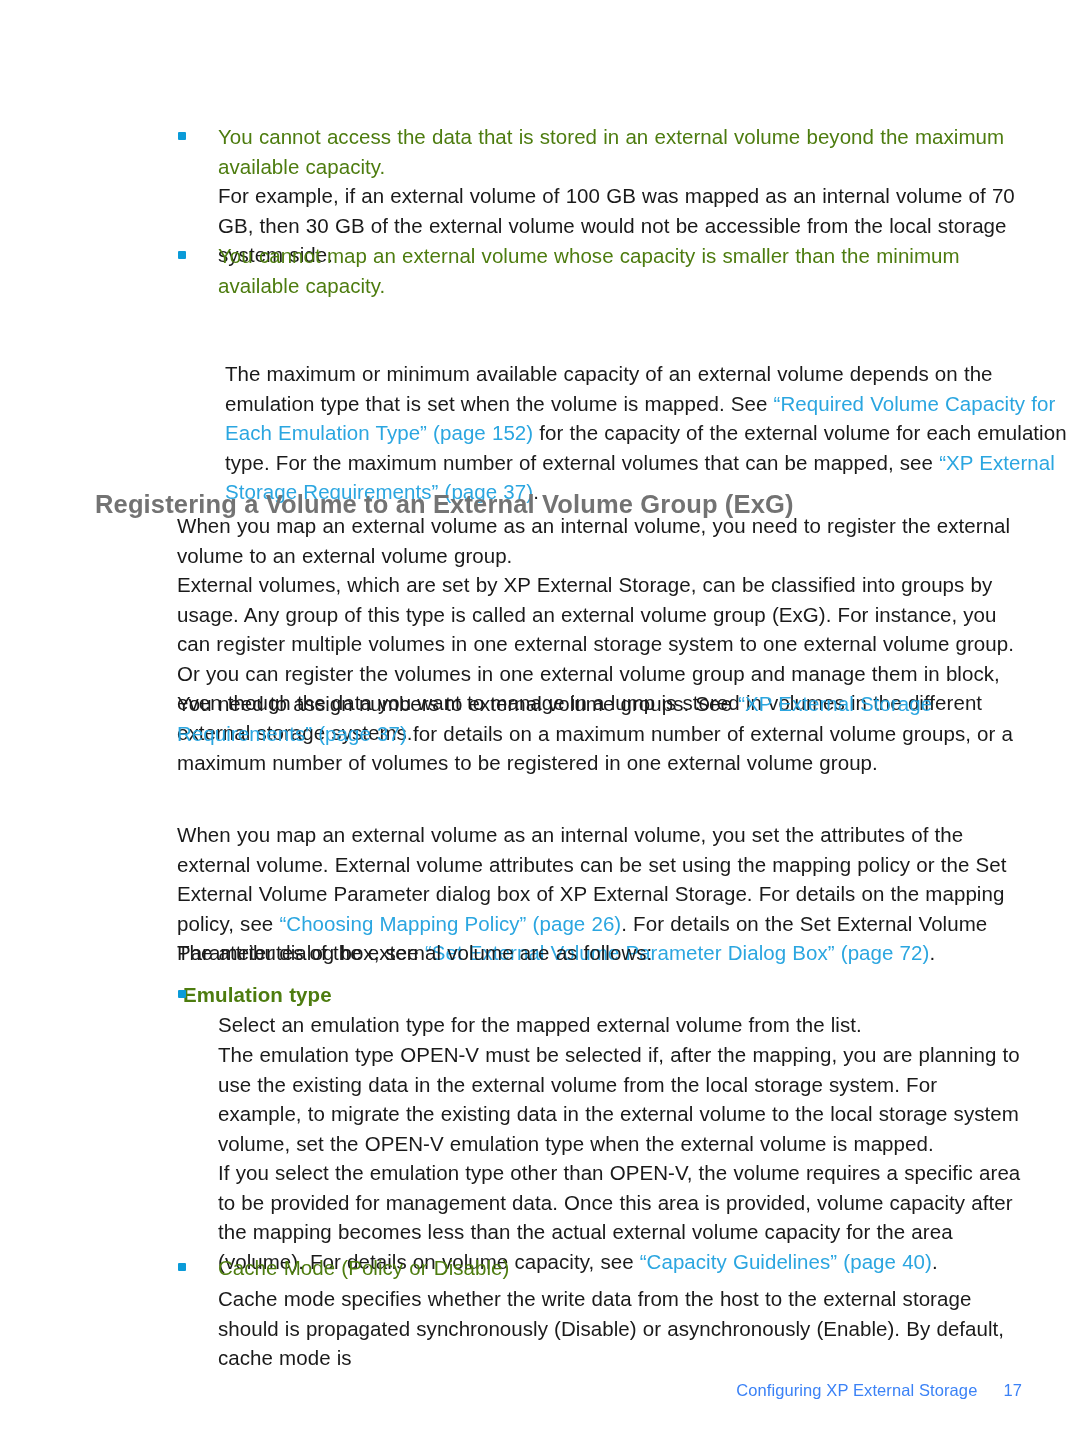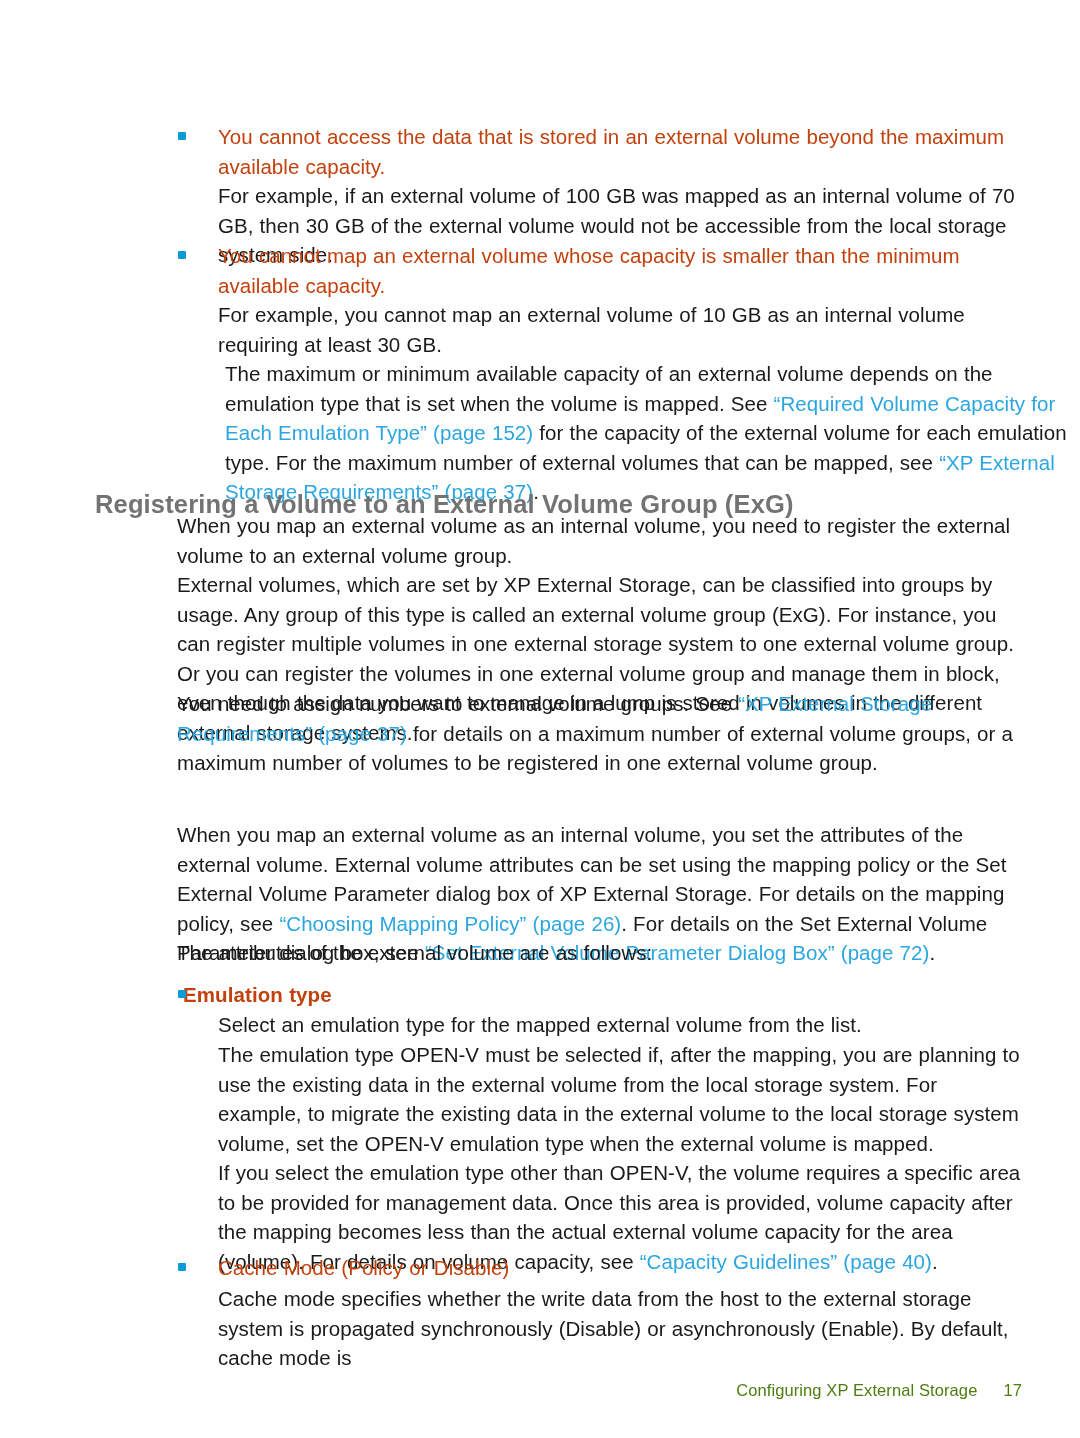--- a/index.html
+++ b/index.html
@@ -65,21 +65,21 @@
     top: 10px;
     width: 8px;
     height: 8px;
     background: #0b9bd8;
     border-radius: 1px;
   }
   .bullet-text {
     margin-left: 41px;
     font-size: 20.5px;
     line-height: 29.5px;
-    color: #c2410c;
+    color: #4d7c0f;
     letter-spacing: 0.05px;
     word-spacing: 0.4px;
   }
   .bullet-text.bold {
     font-weight: bold;
     letter-spacing: 0.1px;
     margin-left: 6px;
   }
   .indent-para {
     position: absolute;
@@ -105,21 +105,21 @@
   }
 
   
   .footer {
     position: absolute;
     left: 0;
     top: 1381px;
     width: 1022px;
     text-align: right;
     font-size: 16.5px;
-    color: #4d7c0f;
+    color: #3b82f6;
     letter-spacing: 0.1px;
   }
   .footer .pagenum {
     display: inline-block;
     margin-left: 26px;
   }
 </style>
 </head>
 <body>
 
@@ -129,21 +129,20 @@
   <div class="bullet-row" style="top:122px;">
     <span class="bullet-dot"></span>
     <div class="bullet-text">You cannot access the data that is stored in an external volume beyond the maximum available capacity.</div>
   </div>
   <div class="indent-para" style="top:181px;">For example, if an external volume of 100 GB was mapped as an internal volume of 70 GB, then 30 GB of the external volume would not be accessible from the local storage system side.</div>
 
   <div class="bullet-row" style="top:241px;">
     <span class="bullet-dot"></span>
     <div class="bullet-text">You cannot map an external volume whose capacity is smaller than the minimum available capacity.</div>
   </div>
-  <div class="indent-para" style="top:300px;">For example, you cannot map an external volume of 10 GB as an internal volume requiring at least 30 GB.</div>
 
   <div class="body-col" style="top:359px;margin-left:48px;">
     <p class="para"><span>The maximum or minimum available capacity of an external volume depends on the emulation type that is set when the volume is mapped. See </span><a class="xref" href="#">“Required Volume Capacity for Each Emulation Type” (page 152)</a><span> for the capacity of the external volume for each emulation type. For the maximum number of external volumes that can be mapped, see </span><a class="xref" href="#">“XP External Storage Requirements” (page 37)</a><span>.</span></p>
   </div>
 
   <h1 class="heading" style="top:471px;">Registering a Volume to an External Volume Group (ExG)</h1>
 
   <div class="body-col" style="top:511px;">
     <p class="para">When you map an external volume as an internal volume, you need to register the external volume to an external volume group.</p>
   </div>
@@ -174,19 +173,19 @@
 
   <div class="indent-para" style="top:1040px;">The emulation type OPEN-V must be selected if, after the mapping, you are planning to use the existing data in the external volume from the local storage system. For example, to migrate the existing data in the external volume to the local storage system volume, set the OPEN-V emulation type when the external volume is mapped.</div>
 
   <div class="indent-para" style="top:1158px;"><span>If you select the emulation type other than OPEN-V, the volume requires a specific area to be provided for management data. Once this area is provided, volume capacity after the mapping becomes less than the actual external volume capacity for the area (volume). For details on volume capacity, see </span><a class="xref" href="#">“Capacity Guidelines” (page 40)</a><span>.</span></div>
 
   <div class="bullet-row" style="top:1253px;">
     <span class="bullet-dot"></span>
     <div class="bullet-text"><span class="bld">Cache Mode </span><span class="reg">(</span><span class="bld">Policy</span><span class="reg"> or </span><span class="bld">Disable</span><span class="reg">)</span></div>
   </div>
 
-  <div class="indent-para" style="top:1284px;">Cache mode specifies whether the write data from the host to the external storage system is propagated synchronously (Disable) or asynchronously (Enable). By default, cache mode is</div>
+  <div class="indent-para" style="top:1284px;">Cache mode specifies whether the write data from the host to the external storage should is propagated synchronously (Disable) or asynchronously (Enable). By default, cache mode is</div>
 
   <div class="footer">
     <span>Configuring XP External Storage</span><span class="pagenum">17</span>
   </div>
 
 </div>
 
 </body></html>

